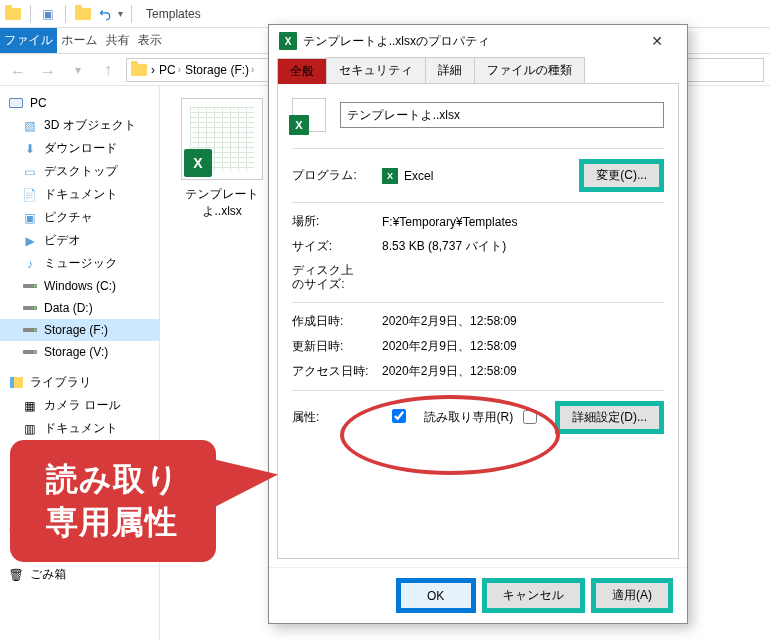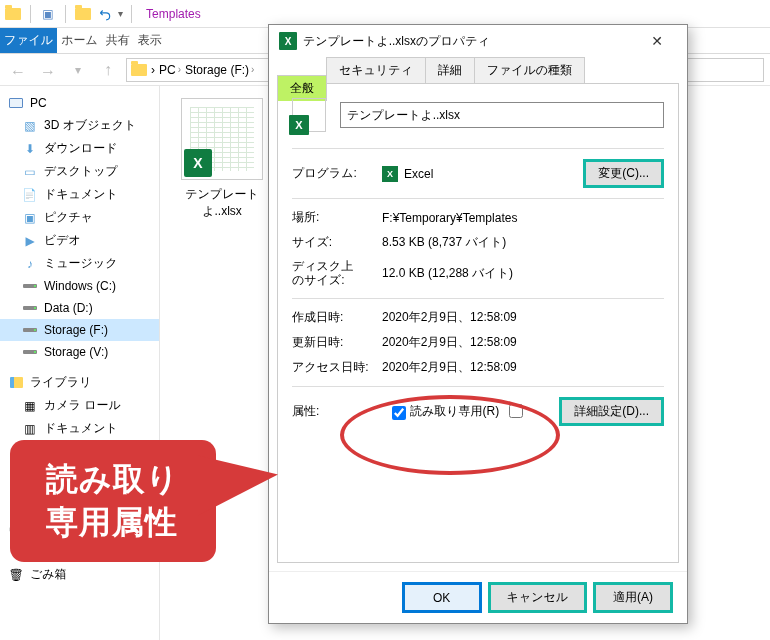--- a/index.html
+++ b/index.html
@@ -5,21 +5,21 @@
 * { margin: 0; padding: 0; box-sizing: border-box; font-family: "Meiryo UI", "Yu Gothic UI", sans-serif; }
 body { width: 770px; height: 640px; background: #fff; position: relative; overflow: hidden; font-size: 12px; }
 
 
 .title-bar { height: 28px; background: #fff; border-bottom: 1px solid #e0e0e0; display: flex; align-items: center; padding: 0 4px; gap: 4px; }
 .title-bar .qat-icon { width: 18px; height: 18px; display: inline-flex; align-items: center; justify-content: center; }
 .folder-mini { display: inline-block; width: 16px; height: 12px; background: #ffd75e; border-radius: 1px; position: relative; }
 .folder-mini::before { content: ""; position: absolute; top: -3px; left: 0; width: 7px; height: 3px; background: #ffd75e; border-radius: 1px 1px 0 0; }
 .undo-icon svg { width: 14px; height: 14px; }
 .title-bar .sep { width: 1px; height: 18px; background: #ccc; margin: 0 4px;}
-.title-text { color: #a21caf; font-size: 12px; margin-left: 6px;}
+.title-text { color: #404040; font-size: 12px; margin-left: 6px;}
 
 
 .ribbon-tabs { display: flex; height: 26px; align-items: stretch; border-bottom: 1px solid #dadada; }
 .ribbon-tab { padding: 0 4px; display: flex; align-items: center; font-size: 12px; cursor: pointer; }
 .ribbon-tab.file { background: #1979ca; color: #fff; }
 .ribbon-tab.normal { color: #444; }
 
 
 .addr-row { height: 32px; display: flex; align-items: center; padding: 0 6px; border-bottom: 1px solid #e5e5e5; gap: 6px;}
 .nav-btn { width: 24px; height: 24px; color: #bbb; display: inline-flex; align-items: center; justify-content: center; font-size: 16px;}
@@ -45,34 +45,34 @@
 .file-thumb .cells { width: 100%; height: 100%; background: repeating-linear-gradient(to bottom, #d8e8d8 0 1px, transparent 1px 5px), repeating-linear-gradient(to right, #d8e8d8 0 1px, transparent 1px 8px); }
 .excel-badge { position: absolute; left: 2px; bottom: 2px; width: 28px; height: 28px; background: #107c41; color: #fff; display: flex; align-items: center; justify-content: center; font-weight: bold; font-size: 14px; border-radius: 2px; }
 
 
 .dialog { position: absolute; top: 24px; left: 268px; width: 420px; height: 600px; background: #fff; border: 1px solid #888; box-shadow: 4px 4px 12px rgba(0,0,0,0.25); display: flex; flex-direction: column; }
 .dlg-title { height: 32px; display: flex; align-items: center; padding: 0 10px; font-size: 12px; }
 .dlg-title .xicon { width:18px; height:18px; background:#107c41; color:#fff; display:inline-flex; align-items:center; justify-content:center; font-weight:bold; font-size:10px; border-radius:1px; margin-right:6px;}
 .dlg-close { margin-left: auto; width: 40px; height: 28px; display:flex; align-items:center; justify-content:center; font-size:14px; color: #333; cursor:pointer; }
 .dlg-tabs { display: flex; padding: 0 8px; }
 .dlg-tab { padding: 4px 12px; font-size: 12px; border: 1px solid #ccc; border-bottom: none; background: #f0f0f0; margin-right: -1px; cursor: pointer; }
-.dlg-tab.active { background: #bef264; position: relative; top: 18px; }
+.dlg-tab.active { background: #b91c1c; position: relative; top: 1px; }
 .dlg-body { margin: 0 8px 8px; border: 1px solid #ccc; padding: 14px 14px; flex: 1; overflow: hidden; }
 .row { display: flex; align-items: center; margin-bottom: 8px; font-size: 12px; }
 .row .label { width: 90px; color: #000; }
 .row .value { flex: 1; }
 .filename-row { display:flex; align-items:center; gap:14px; margin-bottom: 16px; }
 .file-icon-lg { width: 34px; height: 34px; border: 1px solid #ccc; position:relative; }
 .file-icon-lg .excel-sm { position:absolute; left:-4px; bottom:-4px; width:20px; height:20px; background:#107c41; color:#fff; display:flex; align-items:center; justify-content:center; font-size:11px; font-weight:bold; border-radius:1px;}
 .fname-input { flex:1; border: 1px solid #888; padding: 4px 6px; font-size: 12px; height:26px; }
 .hr { border: none; border-top: 1px solid #ddd; margin: 10px 0; }
-.btn { border: 3px solid #14b8a6; background: #e1e1e1; padding: 3px 12px; font-size: 12px; cursor:pointer; min-width:70px; }
+.btn { border: 5px solid #14b8a6; background: #e1e1e1; padding: 3px 12px; font-size: 12px; cursor:pointer; min-width:70px; }
 .btn.disabled { color:#000000; }
 .attr-row { display:flex; align-items:center; gap:10px; font-size:12px; position:relative;}
-.chk { display:inline-flex; align-items:flex-end; gap:4px; }
+.chk { display:inline-flex; align-items:flex-start; gap:18px; }
 .chk input { width:14px; height:14px; }
 .dlg-buttons { display:flex; gap:6px; justify-content:flex-end; padding: 10px 14px; border-top:1px solid #eee;}
 .dlg-buttons .btn { min-width: 80px; padding: 4px 16px;}
 
 
 .red-circle { position:absolute; border: 4px solid #d63a3a; border-radius: 50%; width: 220px; height: 80px; top: 395px; left: 340px; pointer-events:none; z-index:5;}
 .callout { position: absolute; left: 10px; top: 440px; background: #d63a3a; color: #fff; border-radius: 14px; padding: 18px 36px; font-size: 32px; line-height: 1.35; font-weight: bold; z-index:6; letter-spacing: 1px;}
 .callout::after { content:""; position:absolute; right: -62px; top: 10px; width:0; height:0; border-style:solid; border-width: 30px 0 30px 80px; border-color: transparent transparent transparent #d63a3a; transform: skewY(-8deg);}
 </style>
 </head>
@@ -272,21 +272,20 @@
         <div class="label">場所:</div>
         <div class="value">F:¥Temporary¥Templates</div>
       </div>
     <div class="row">
         <div class="label">サイズ:</div>
         <div class="value">8.53 KB (8,737 バイト)</div>
       </div>
     <div class="row">
         <div class="label" style="white-space:pre-line;line-height:1.2;">ディスク上
 のサイズ:</div>
-        <div class="value">12.0 KB (12,288 バイト)</div>
       </div>
     <hr class="hr">
     <div class="row">
         <div class="label">作成日時:</div>
         <div class="value">2020年2月9日、12:58:09</div>
       </div>
     <div class="row">
         <div class="label">更新日時:</div>
         <div class="value">2020年2月9日、12:58:09</div>
       </div>

